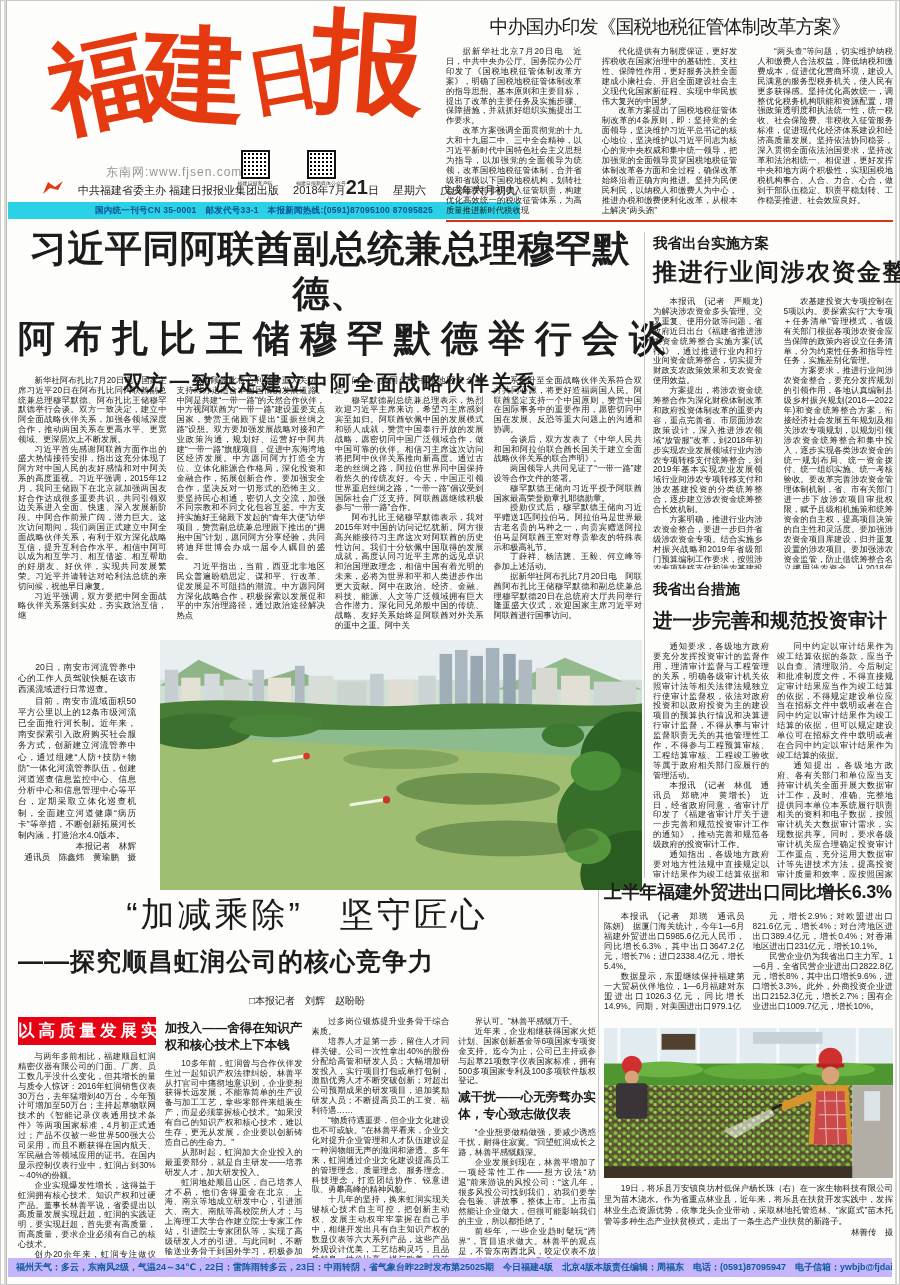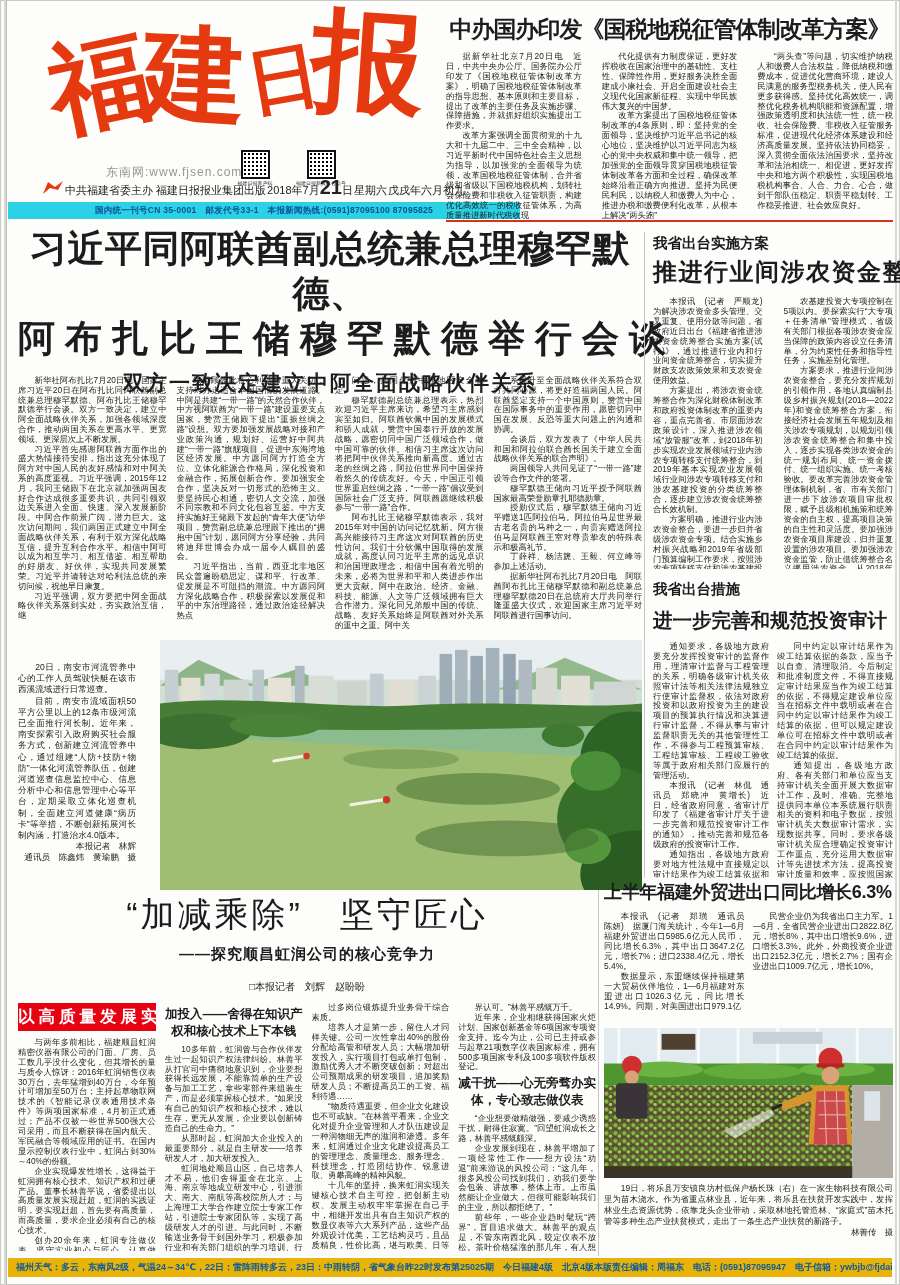--- a/index.html
+++ b/index.html
@@ -19,31 +19,31 @@
   .bc1{font-size:100px;transform:rotate(-9deg) translateY(8px);}
   .bc2{font-size:104px;transform:rotate(5deg) translateY(2px);margin-left:-6px;}
   .bc3{font-size:72px;transform:rotate(-7deg) translateY(26px);margin-left:-2px;}
   .bc4{font-size:112px;transform:rotate(7deg) translateY(-6px);margin-left:-4px;}
   .site{position:absolute;left:92px;top:146px;font-size:12px;color:#969694;letter-spacing:1px;}
   .qr-group{position:absolute;left:212px;top:132px;display:flex;gap:8px;}
   .qr-item{display:flex;flex-direction:column;align-items:center;width:58px;}
   .qr{width:25px;height:25px;border:2px solid #111;background:
       radial-gradient(#000 34%,transparent 36%) 0 0/4px 4px,#fff;}
   .qr-label{font-size:5px;color:#333;margin-top:1px;white-space:nowrap;}
-  .publine{position:absolute;left:28px;bottom:3px;display:flex;align-items:baseline;gap:1px;
+  .publine{position:absolute;left:28px;bottom:3px;display:flex;align-items:baseline;gap:14px;
            font-size:11px;white-space:nowrap;color:#222;}
   .publine .day{font-size:20px;font-weight:bold;}
   .flagicon{align-self:center;}
   .cyan-band{position:absolute;left:8px;top:202px;width:512px;height:17px;background:#2bd2e6;
              color:#0d4f93;font-weight:bold;font-size:8.5px;line-height:17px;text-align:center;
              letter-spacing:.3px;}
 
   
   .tax{position:absolute;left:446px;top:12px;width:447px;height:208px;border-bottom:2px solid #d5321a;}
-  .tax h2{margin:2px 0 7px;font-size:23px;font-weight:700;letter-spacing:-1px;text-align:center;white-space:nowrap;}
+  .tax h2{margin:2px 0 7px;font-size:19px;font-weight:400;letter-spacing:-1px;text-align:center;white-space:nowrap;}
   .cols{display:flex;}
   .bodycol{flex:1;text-align:justify;overflow:hidden;}
   .bodycol p{margin:0;text-indent:2em;}
   .tax .cols{gap:20px;height:170px;font-size:8.3px;line-height:9.9px;}
 
   
   .lead-hl{position:absolute;left:18px;top:226px;width:624px;text-align:center;}
   .lead-hl .l1{font-size:37px;font-weight:900;letter-spacing:.5px;line-height:1.22;margin:0;}
   .lead-hl .l2{font-size:37px;font-weight:900;letter-spacing:10px;line-height:1.22;margin:0;white-space:nowrap;}
   .lead-hl .sub{font-size:21px;font-weight:bold;letter-spacing:2px;margin:8px 0 0;}
@@ -68,37 +68,37 @@
   .photo-row{position:absolute;left:18px;top:640px;width:624px;height:250px;display:flex;gap:24px;}
   .river-cap{width:118px;font-size:8.6px;line-height:11.2px;text-align:justify;padding-top:22px;}
   .river-cap p{margin:0;text-indent:2em;}
   .credit{text-align:right;text-indent:0 !important;}
   .photo-frame{flex:1;overflow:hidden;}
   .photo-frame svg{display:block;width:100%;height:100%;}
 
   
   .feature{position:absolute;left:18px;top:892px;width:578px;}
   .feature .fh{margin:0;text-align:center;font-size:34px;font-weight:400;letter-spacing:3px;}
-  .feature .fsub{margin:7px 0 16px;text-align:center;font-size:15px;font-weight:bold;letter-spacing:1px;}
+  .feature .fsub{margin:7px 0 16px;text-align:left;font-size:25px;font-weight:bold;letter-spacing:1px;}
   .feature .byline{margin:7px 0 0;text-align:center;font-size:10px;color:#222;}
   .feature .cols{margin-top:9px;gap:9px;height:248px;font-size:8.3px;line-height:9.9px;}
   .redbox{background:#e60113;color:#fff;font-weight:bold;font-size:16.5px;text-align:center;
           letter-spacing:4px;padding:9px 0;margin-bottom:7px;white-space:nowrap;}
-  .subhead{font-size:12.5px;font-weight:900;text-align:center;line-height:1.35;margin:3px 0 5px;}
+  .subhead{font-size:12.5px;font-weight:900;text-align:left;line-height:1.35;margin:3px 0 5px;}
 
   
   .trade{position:absolute;left:604px;top:880px;width:289px;}
   .trade h2{margin:0 0 7px;font-size:18px;font-weight:900;letter-spacing:-.3px;white-space:nowrap;}
   .trade .cols{gap:8px;height:112px;font-size:8.4px;line-height:10px;}
   .trade .photo-frame{height:150px;margin-top:5px;}
   .trade-cap{margin-top:5px;font-size:8.4px;line-height:11px;text-align:justify;}
   .trade-cap p{margin:0;text-indent:2em;}
 
   
-  .bottom-bar{position:absolute;left:8px;top:1258px;width:884px;height:19px;background:#eab308;
+  .bottom-bar{position:absolute;left:8px;top:1258px;width:884px;height:19px;background:#c4b5fd;
               color:#0b5b9e;font-weight:bold;font-size:9px;line-height:19px;display:flex;
               justify-content:space-between;padding:0 8px;box-sizing:border-box;white-space:nowrap;overflow:hidden;}
 </style>
 </head>
 <body>
 
 <div class="page">
   <div class="edge l"></div>
   <div class="edge r"></div>
 
@@ -321,20 +321,21 @@
   </div>
 
   <div class="trade">
     <h2>上半年福建外贸进出口同比增长6.3%</h2>
     <div class="cols">
       <div class="bodycol">
           <p>本报讯　(记者　郑璜　通讯员　陈妍)　据厦门海关统计，今年1—6月福建外贸进出口5985.6亿元人民币，同比增长6.3%，其中出口3647.2亿元，增长7%；进口2338.4亿元，增长5.4%。</p>
           <p>数据显示，东盟继续保持福建第一大贸易伙伴地位，1—6月福建对东盟进出口1026.3亿元，同比增长14.9%。同期，对美国进出口979.1亿</p>
         </div>
       <div class="bodycol">
+          <p>元，增长2.9%；对欧盟进出口821.6亿元，增长4%；对台湾地区进出口389.4亿元，增长0.4%；对香港地区进出口231亿元，增长10.1%。</p>
           <p>民营企业仍为我省出口主力军。1—6月，全省民营企业进出口2822.8亿元，增长8%，其中出口增长9.6%，进口增长3.3%。此外，外商投资企业进出口2152.3亿元，增长2.7%；国有企业进出口1009.7亿元，增长10%。</p>
         </div>
     </div>
     <div class="photo-frame">
       <svg viewBox="0 0 291 152" preserveAspectRatio="none">
         <rect x="0" y="0" width="291" height="152" fill="#e2ebef"></rect>
         <g stroke="#f7fafb" stroke-width="3">
           <line x1="15" y1="0" x2="15" y2="62"></line>
             <line x1="55" y1="0" x2="55" y2="62"></line>
           <line x1="95" y1="0" x2="95" y2="62"></line>

